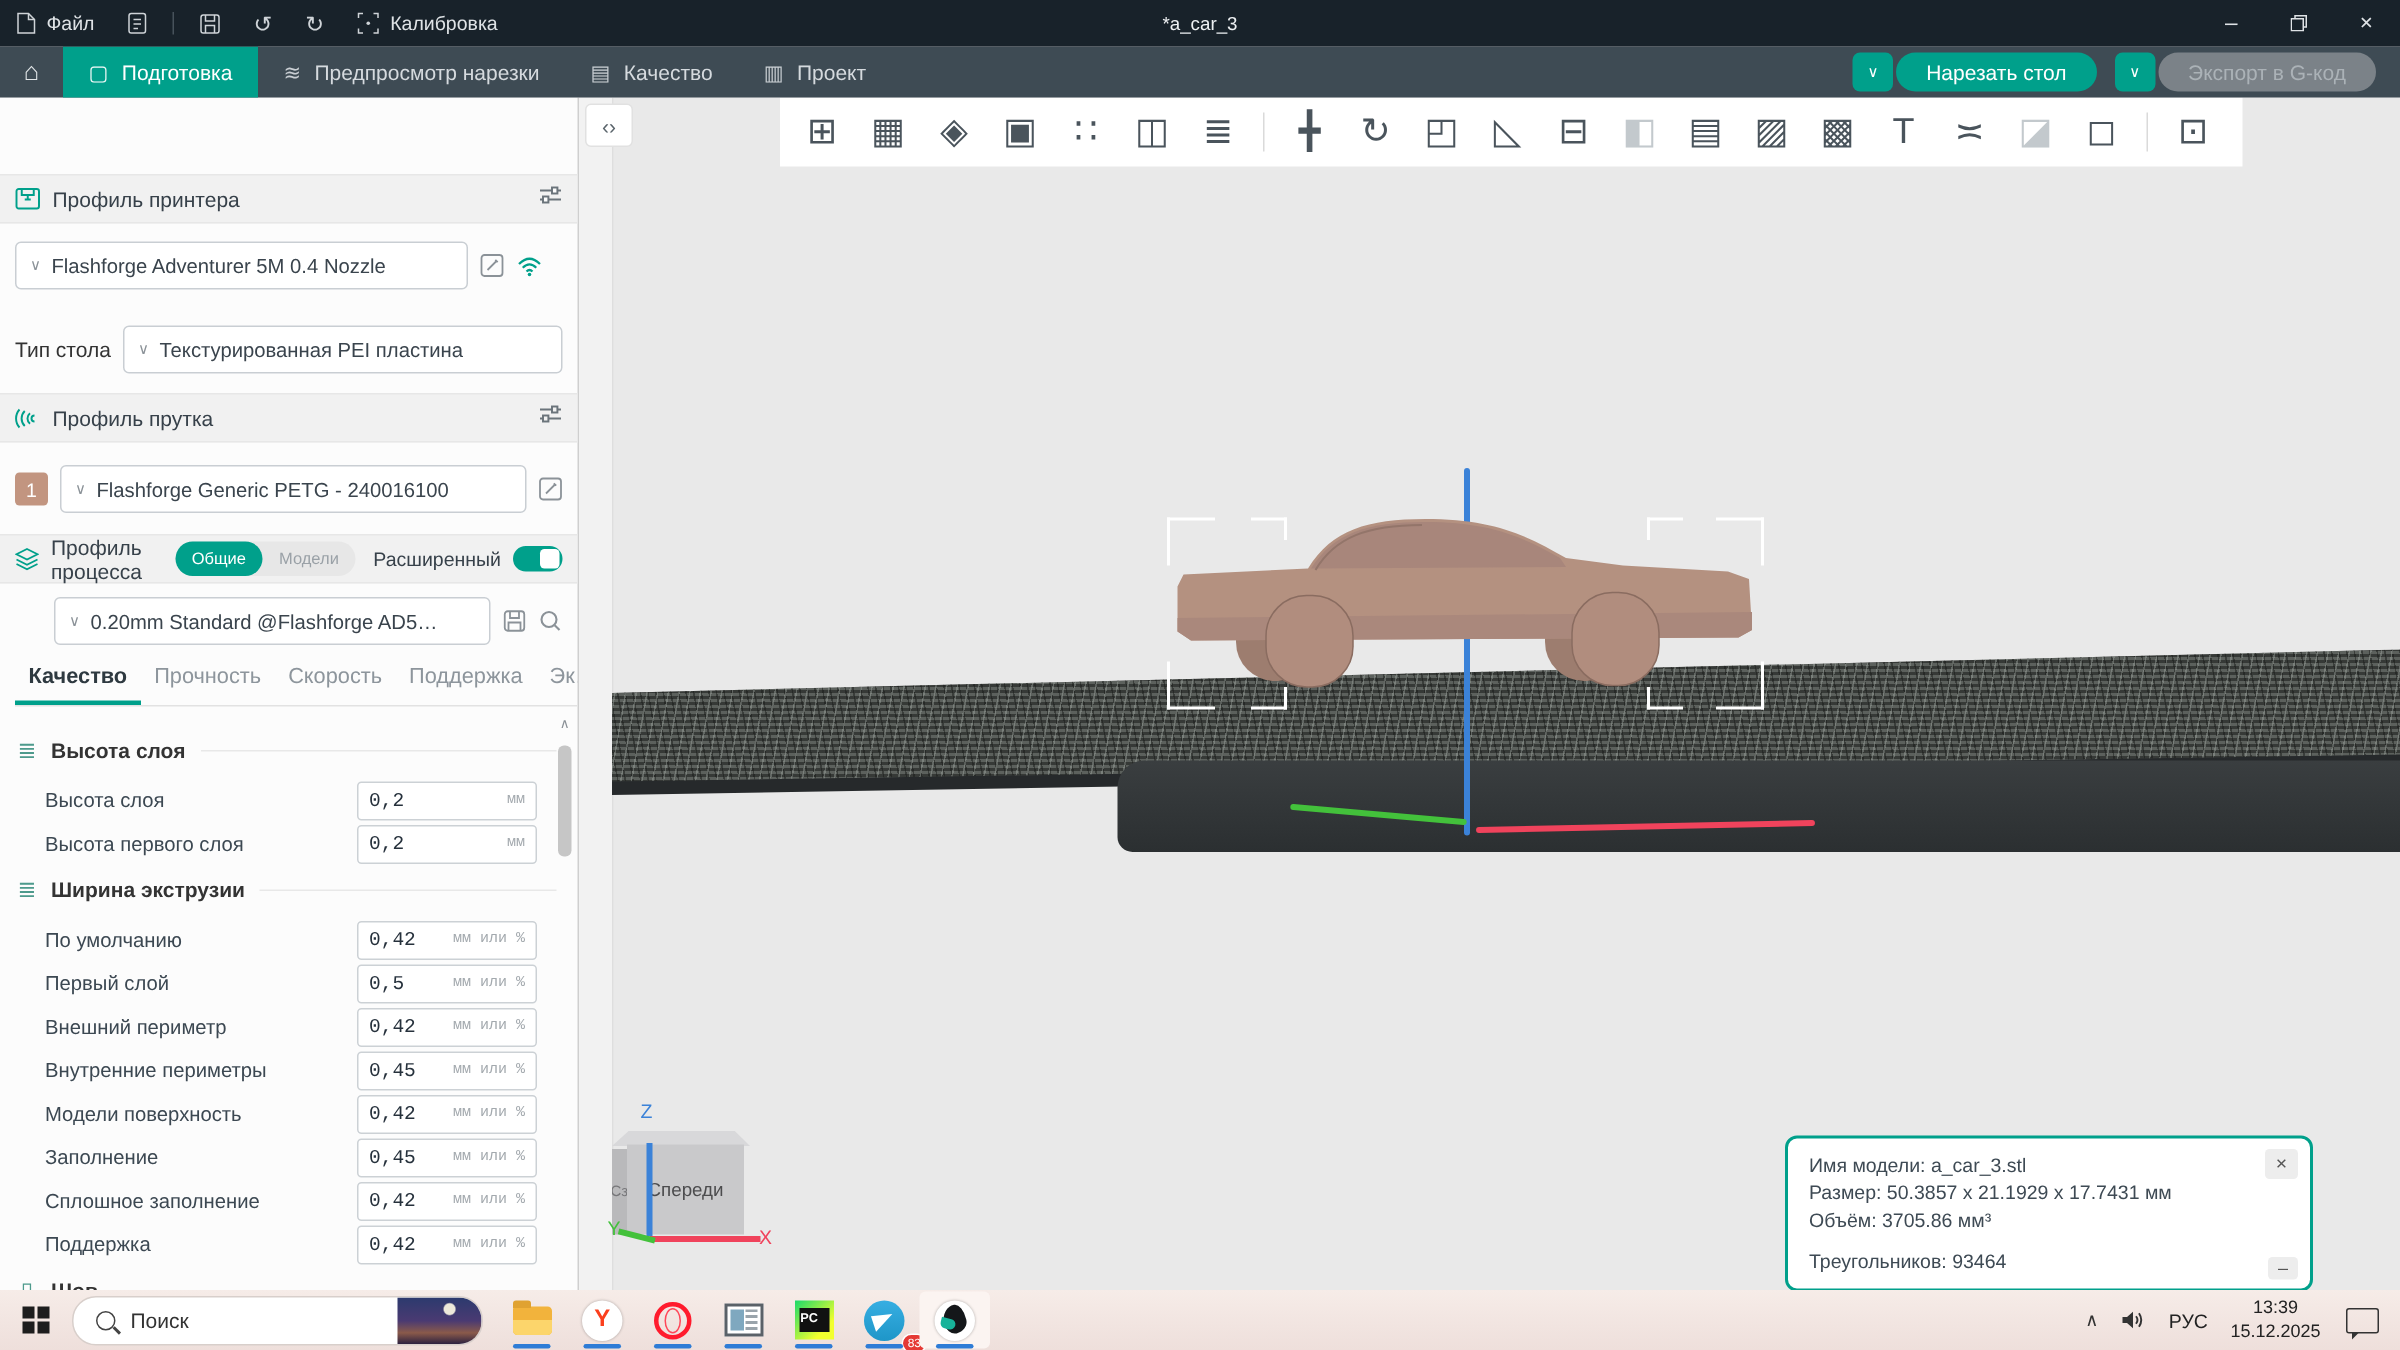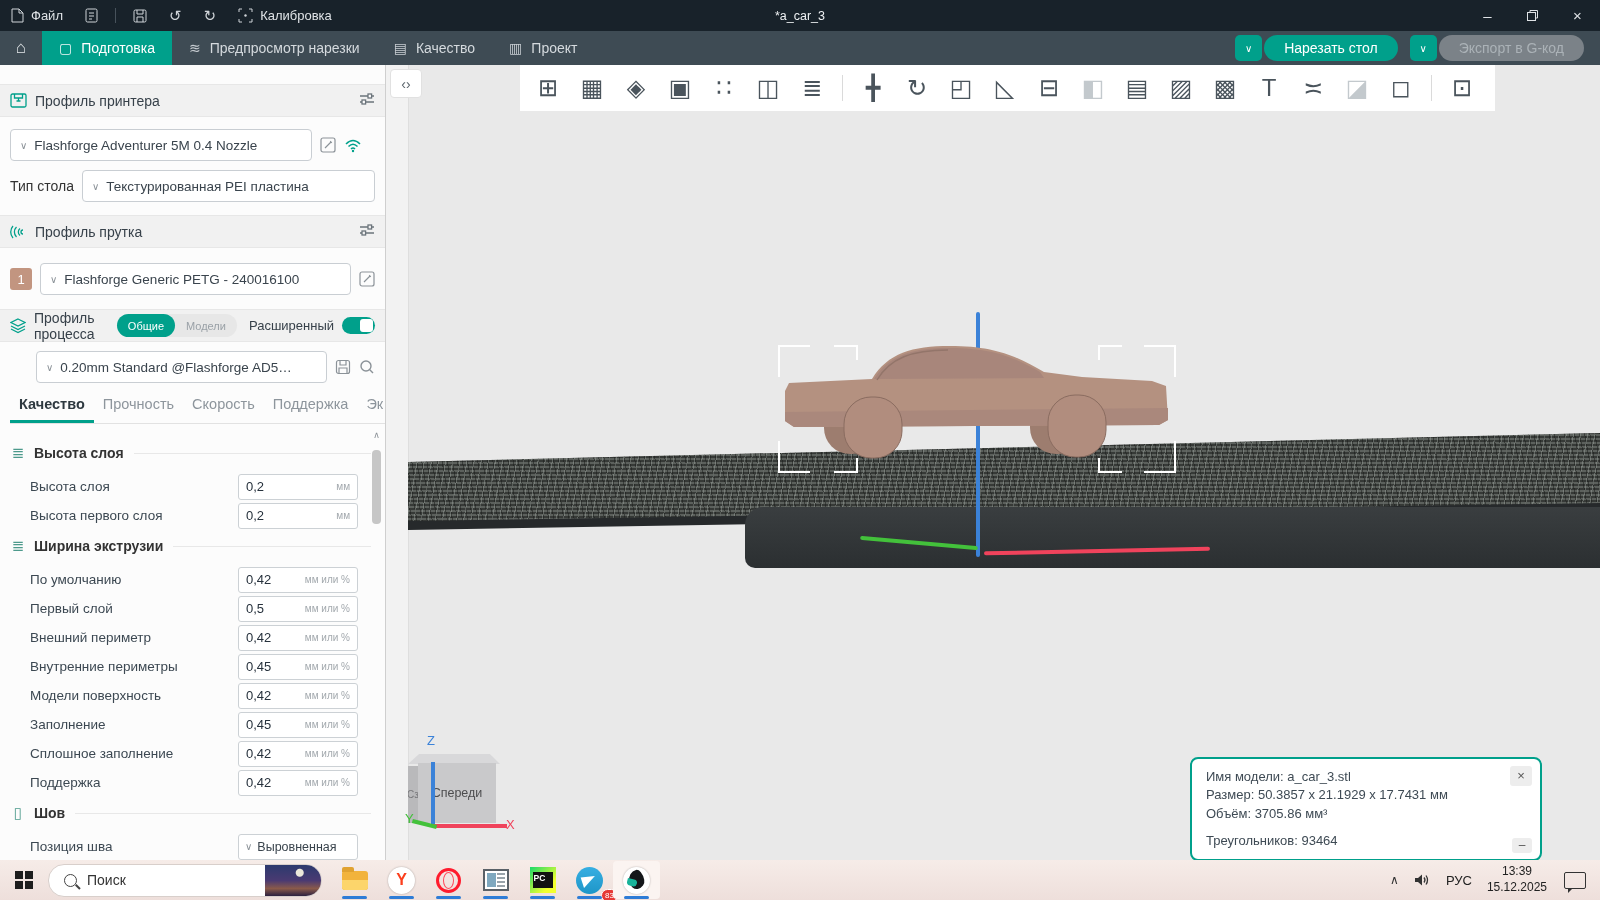--- a/index.html
+++ b/index.html
@@ -25,21 +25,21 @@
   .nav-tab .ic{font-size:14px;opacity:.92;}
   .nav-right{margin-left:auto;display:flex;gap:12px;padding-right:16px;align-items:center;}
   .btn-group{display:flex;gap:2px;height:26px;}
   .btn-chev{width:27px;background:#00A08B;color:#fff;border-radius:5px;display:flex;align-items:center;justify-content:center;font-size:10px;}
   .btn-main{padding:0 20px;background:#00A08B;color:#fff;border-radius:13px;display:flex;align-items:center;font-size:14px;}
   .btn-main.disabled{background:#7b8288;color:#abb2b7;}
   
   .sidebar{position:absolute;left:0;top:65px;width:385px;bottom:40px;background:#fcfcfc;
            border-right:1px solid #cfcfcf;overflow:hidden;z-index:30;}
   .sec-head{height:31px;background:#f1f1f1;border-top:1px solid #e7e7e7;border-bottom:1px solid #e7e7e7;
-            display:flex;align-items:center;padding:0 10px;gap:8px;}
+            display:flex;align-items:center;padding:0 10px;gap:8px;margin-top:32px;}
   .sec-title{font-size:14px;color:#37414a;font-weight:500;}
   .sliders-ic{margin-left:auto;}
   .srow{display:flex;align-items:center;gap:8px;margin:0 10px;}
   .select{height:30px;border:1px solid #c9ced3;border-radius:4px;background:#fff;display:flex;align-items:center;
           gap:7px;padding:0 9px;font-size:13.5px;color:#3a444d;white-space:nowrap;overflow:hidden;}
   .chev{color:#8b9298;font-size:10px;flex:none;}
   .flex1{flex:1;min-width:0;}
   .row-label{font-size:14px;color:#333;white-space:nowrap;}
   .slot-badge{width:22px;height:22px;border-radius:3px;background:#C29580;color:#fff;font-size:13px;
               display:flex;align-items:center;justify-content:center;flex:none;}
@@ -54,21 +54,21 @@
   .ptab{font-size:14.5px;color:#8d959c;padding:0 9px 8px 9px;white-space:nowrap;}
   .ptab.active{color:#2e3940;font-weight:bold;border-bottom:3px solid #00A08B;}
   .settings{position:relative;padding-top:12px;height:470px;}
   .grp-head{display:flex;align-items:center;height:26px;margin:4px 0 7px 0;padding-left:8px;}
   .grp-ic{width:20px;font-size:15px;color:#4d9a8c;text-align:center;flex:none;}
   .grp-title{font-size:14px;font-weight:bold;color:#333;margin-left:6px;white-space:nowrap;}
   .grp-head .hr{flex:1;height:1px;background:#e8e8e8;margin:0 14px 0 10px;}
   .setrow{display:flex;align-items:center;justify-content:space-between;height:27px;margin:0 27px 2px 30px;}
   .s-label{font-size:13.5px;color:#3c4852;}
   .s-field{width:120px;height:26px;border:1px solid #ccd1d5;border-radius:3px;background:#fff;display:flex;
-           align-items:center;justify-content:space-between;padding:12px 7px;box-sizing:border-box;}
+           align-items:center;justify-content:space-between;padding:12px 7px;box-sizing:border-box;font-family:Liberation Mono, monospace;}
   .s-val{font-size:13px;color:#26313c;}
   .s-unit{font-size:10px;color:#a3a9ae;}
   .s-select{width:120px;height:26px;border:1px solid #ccd1d5;border-radius:3px;background:#fff;display:flex;
             align-items:center;gap:5px;padding:0 6px;box-sizing:border-box;font-size:12.5px;color:#3a444d;white-space:nowrap;overflow:hidden;}
   .sb-scroll{position:absolute;right:2px;top:4px;bottom:2px;width:13px;}
   .sb-arrow{position:absolute;left:0;width:13px;text-align:center;font-size:9px;color:#8a9096;}
   .sb-thumb{position:absolute;left:2px;top:22px;width:9px;height:74px;border-radius:4px;background:#c6c6c6;}
   
   .viewport{position:absolute;left:386px;top:65px;right:0;bottom:40px;background:#e9e9e9;overflow:hidden;}
   .gutter{position:absolute;left:0;top:0;bottom:0;width:22px;background:#f2f2f2;border-right:1px solid #dedede;}
@@ -282,21 +282,21 @@
             <path d="M5,11 L11,5 M10.2,4.2 L11.8,5.8"></path>
           </svg>
       </span>
       <span class="icbtn">
         <svg width="18" height="15" viewBox="0 0 18 15" fill="none" stroke="#00A08B" stroke-width="1.5">
             <path d="M2,6 Q9,-1 16,6 M4.5,8.5 Q9,4 13.5,8.5 M7,11 Q9,9 11,11"></path>
             <circle cx="9" cy="13" r="1.2" fill="#00A08B" stroke="none"></circle>
           </svg>
       </span>
     </div>
-    <div class="srow" style="margin-top:9px">
+    <div class="srow" style="margin-top:24px">
       <span class="row-label">Тип стола</span>
       <div class="select flex1">
         <span class="chev">∨</span>
         <span>Текстурированная PEI пластина</span>
       </div>
     </div>
     <div class="sec-head" style="margin-top:13px">
       <span style="display:flex">
         <svg width="17" height="16" viewBox="0 0 17 16" fill="none" stroke="#00A08B" stroke-width="1.3">
             <path d="M3,14 A9,9 0 0,1 3,2 M6.5,13 A7,7 0 0,1 6.5,3 M10,11.5 A4.5,4.5 0 0,1 10,4.5 M13,10 A2,2 0 0,1 13,6"></path>

